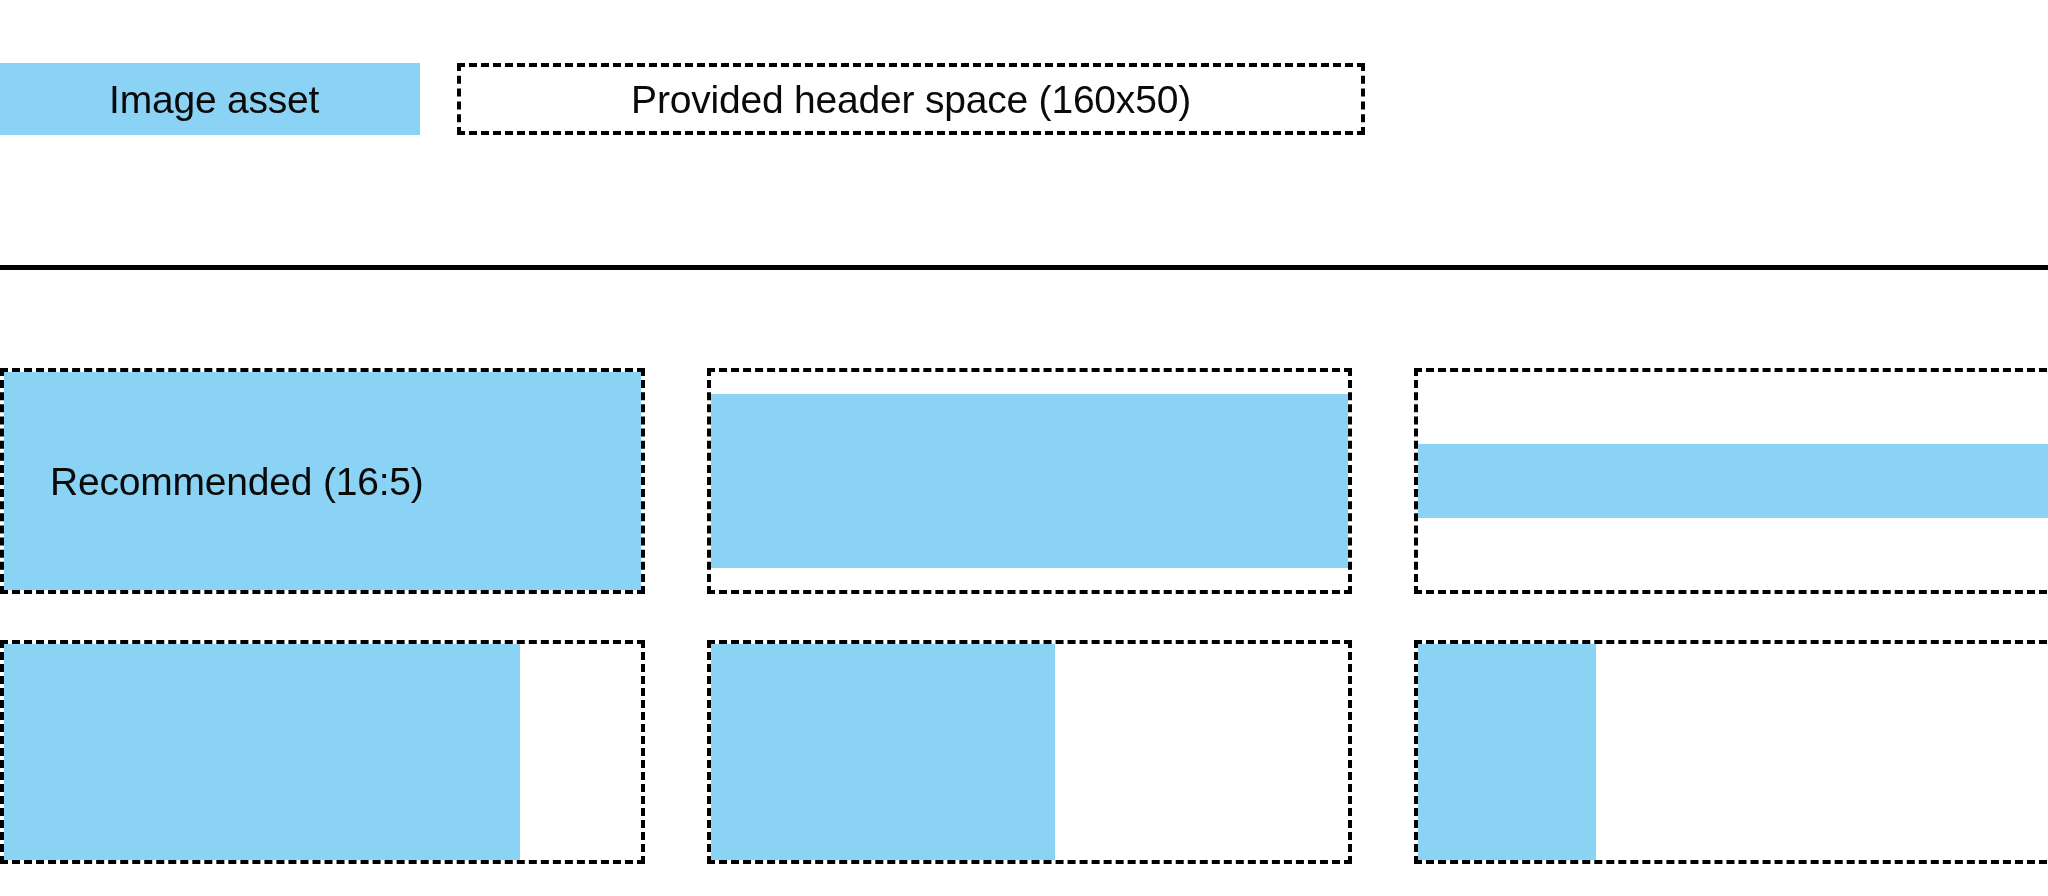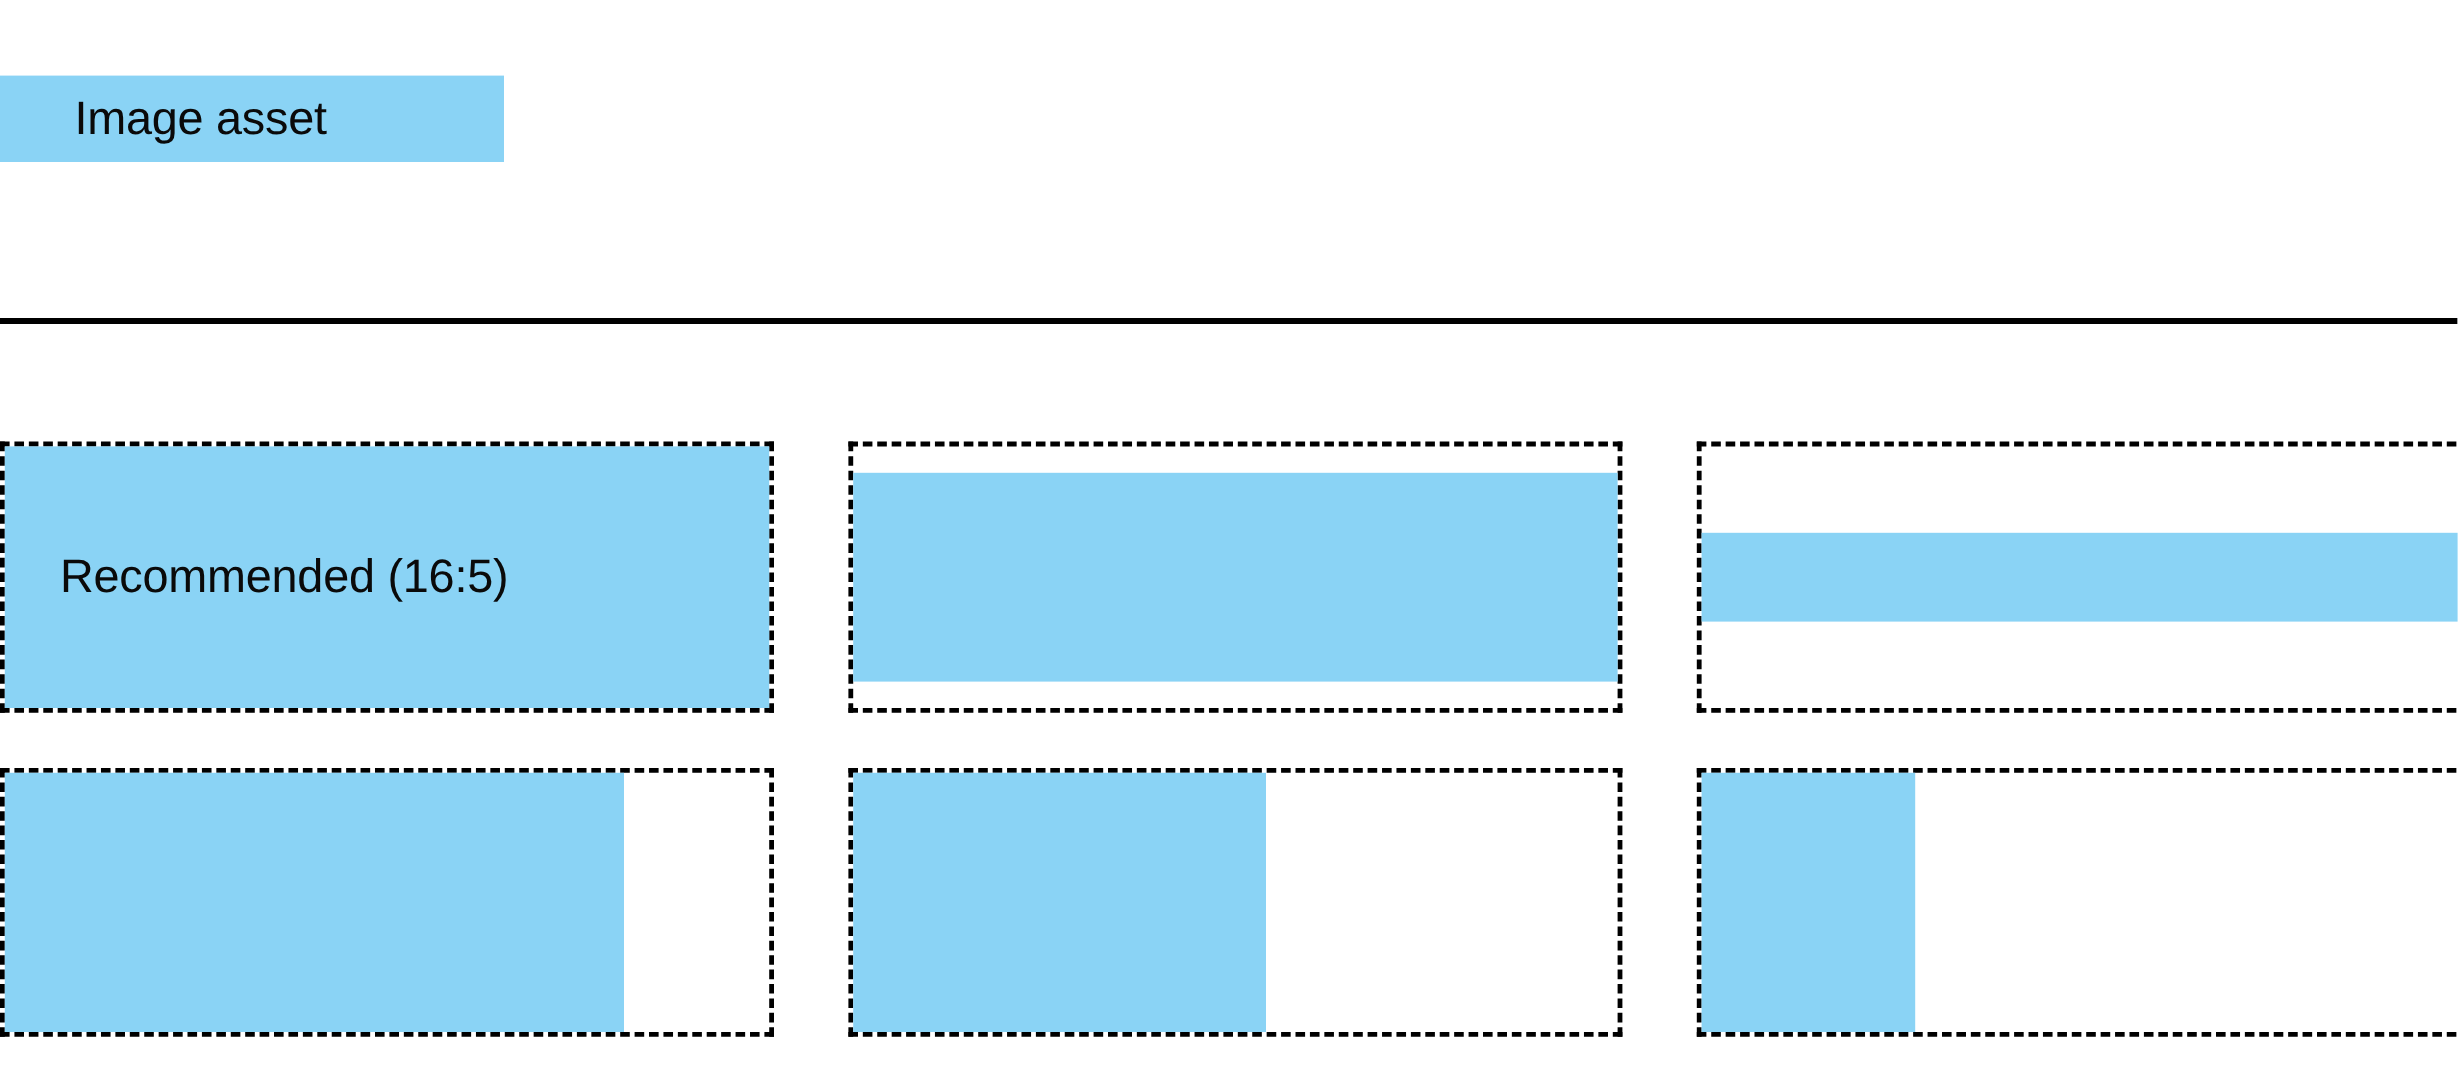--- a/index.html
+++ b/index.html
@@ -33,20 +33,21 @@
     align-items: center;
     box-sizing: border-box;
     padding-left: 62px;
   }
   .legend-swatch .label {
     font-size: 39px;
     line-height: 1;
     letter-spacing: -0.2px;
     color: #0a0a0a;
     white-space: nowrap;
+    margin-left: 47px;
   }
   .legend-outline {
     margin-left: 37px;
     width: 908px;
     height: 72px;
     box-sizing: border-box;
     border: 4px dashed #000000;
     background: #ffffff;
     display: flex;
     align-items: center;
@@ -116,20 +117,23 @@
   
   .row-2 .example-cell { width: 645px; height: 224px; }
 </style>
 </head>
 <body style="--accent: #8ad3f5; background: rgb(255, 255, 255);">
 
 <div id="legend-row">
   <div class="legend-swatch">
     <span class="label">Image asset</span>
   </div>
+  <div class="legend-outline">
+    <span class="label">Provided header space (160x50)</span>
+  </div>
 </div>
 
 <div id="divider"></div>
 
 <div id="examples-grid">
 
   <div class="example-row row-1">
 
     <div class="example-cell">
       <div class="fill" style="left:0%;top:0%;width:100%;height:100%;"></div>

